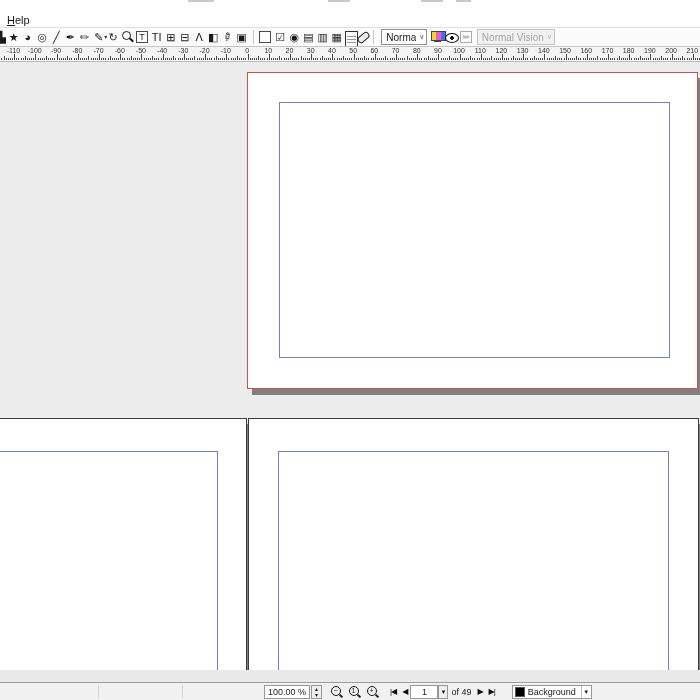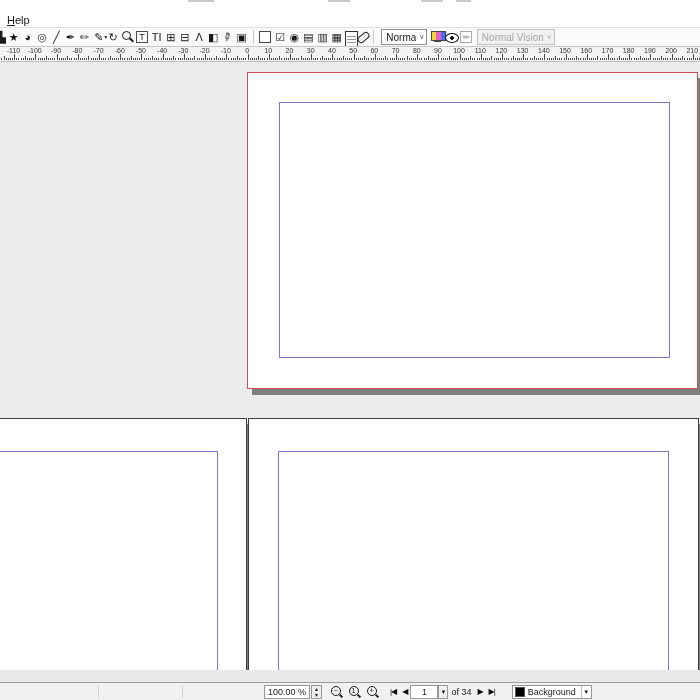--- a/index.html
+++ b/index.html
@@ -552,21 +552,21 @@
     <i>1</i>
     </span>
   <span class="mag">
     <i>+</i>
     </span>
 
   <span class="navbtn" style="margin-left:8px;">|◀</span>
   <span class="navbtn">◀</span>
   <input id="page-input" value="1" style="">
   <span class="mini-dd">▼</span>
-  <span class="of-label">of 34</span>
+  <span class="of-label">of 49</span>
   <span class="navbtn">▶</span>
   <span class="navbtn">▶|</span>
 
   <span class="sb-box" id="layer-combo">
     <span id="layer-swatch" style="background: rgb(0, 0, 0);"></span>
     <span id="layer-name">Background</span>
     <span id="layer-dd">▼</span>
   </span>
 </div>
 

